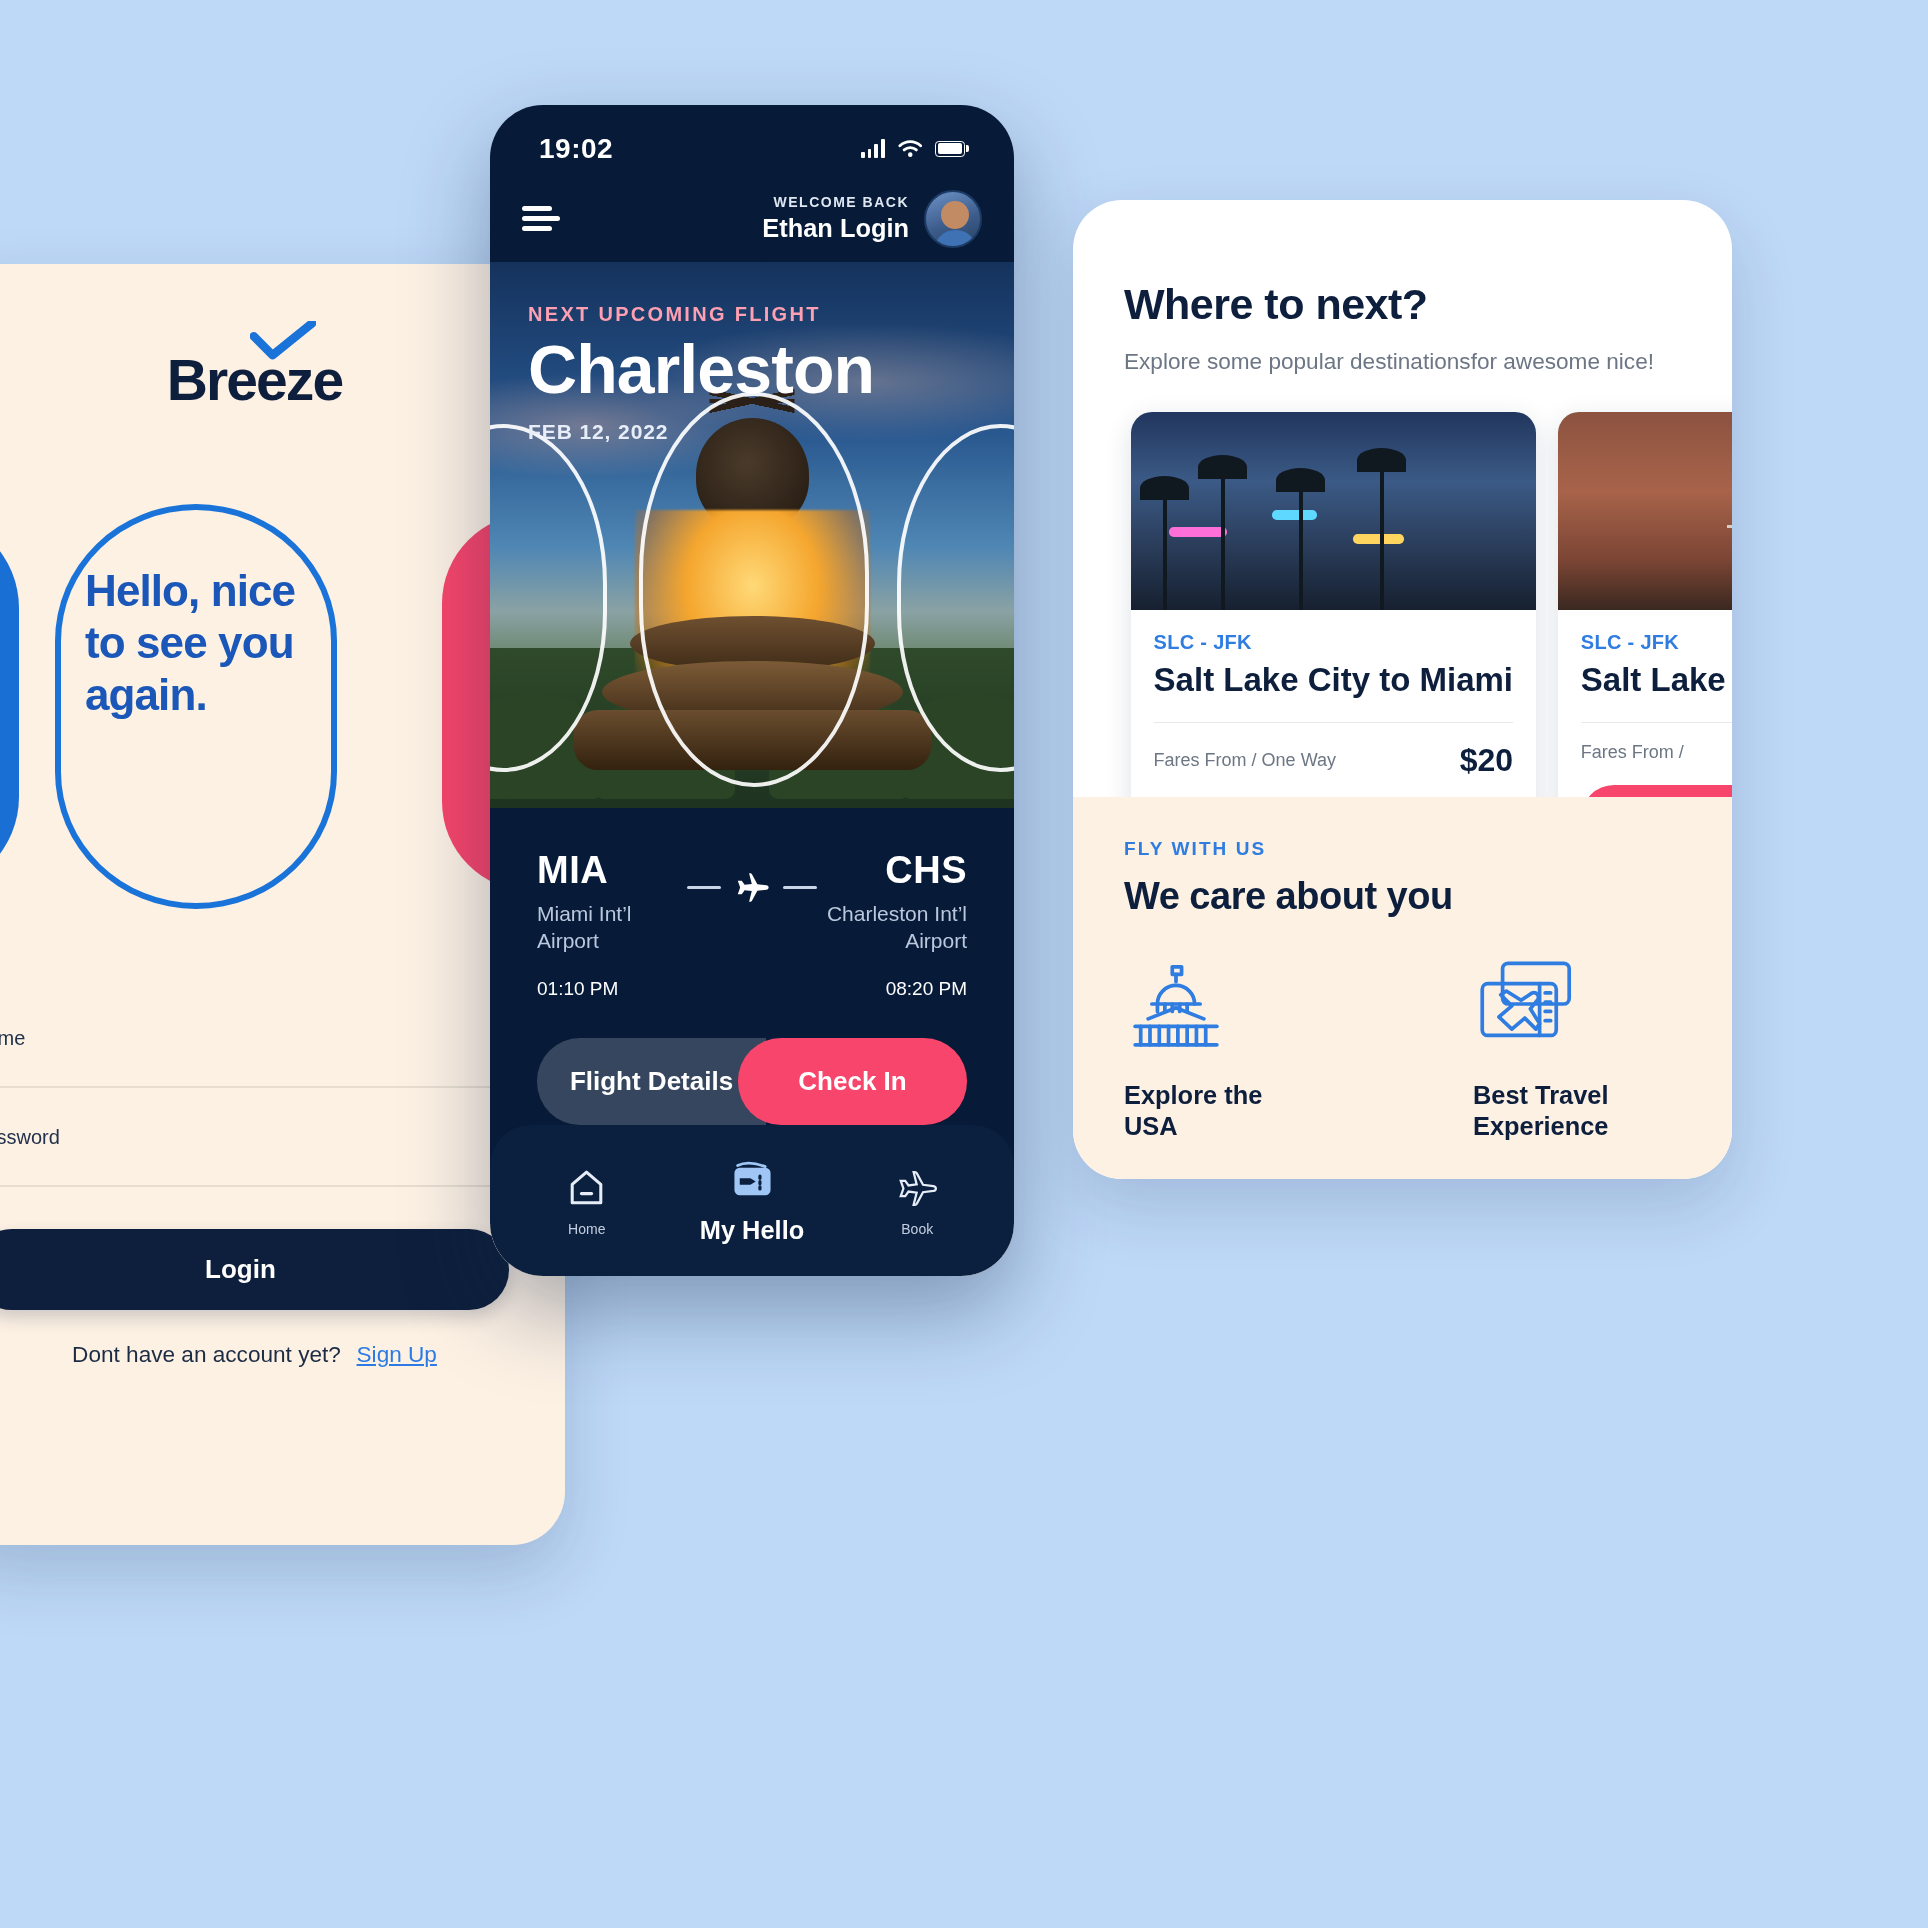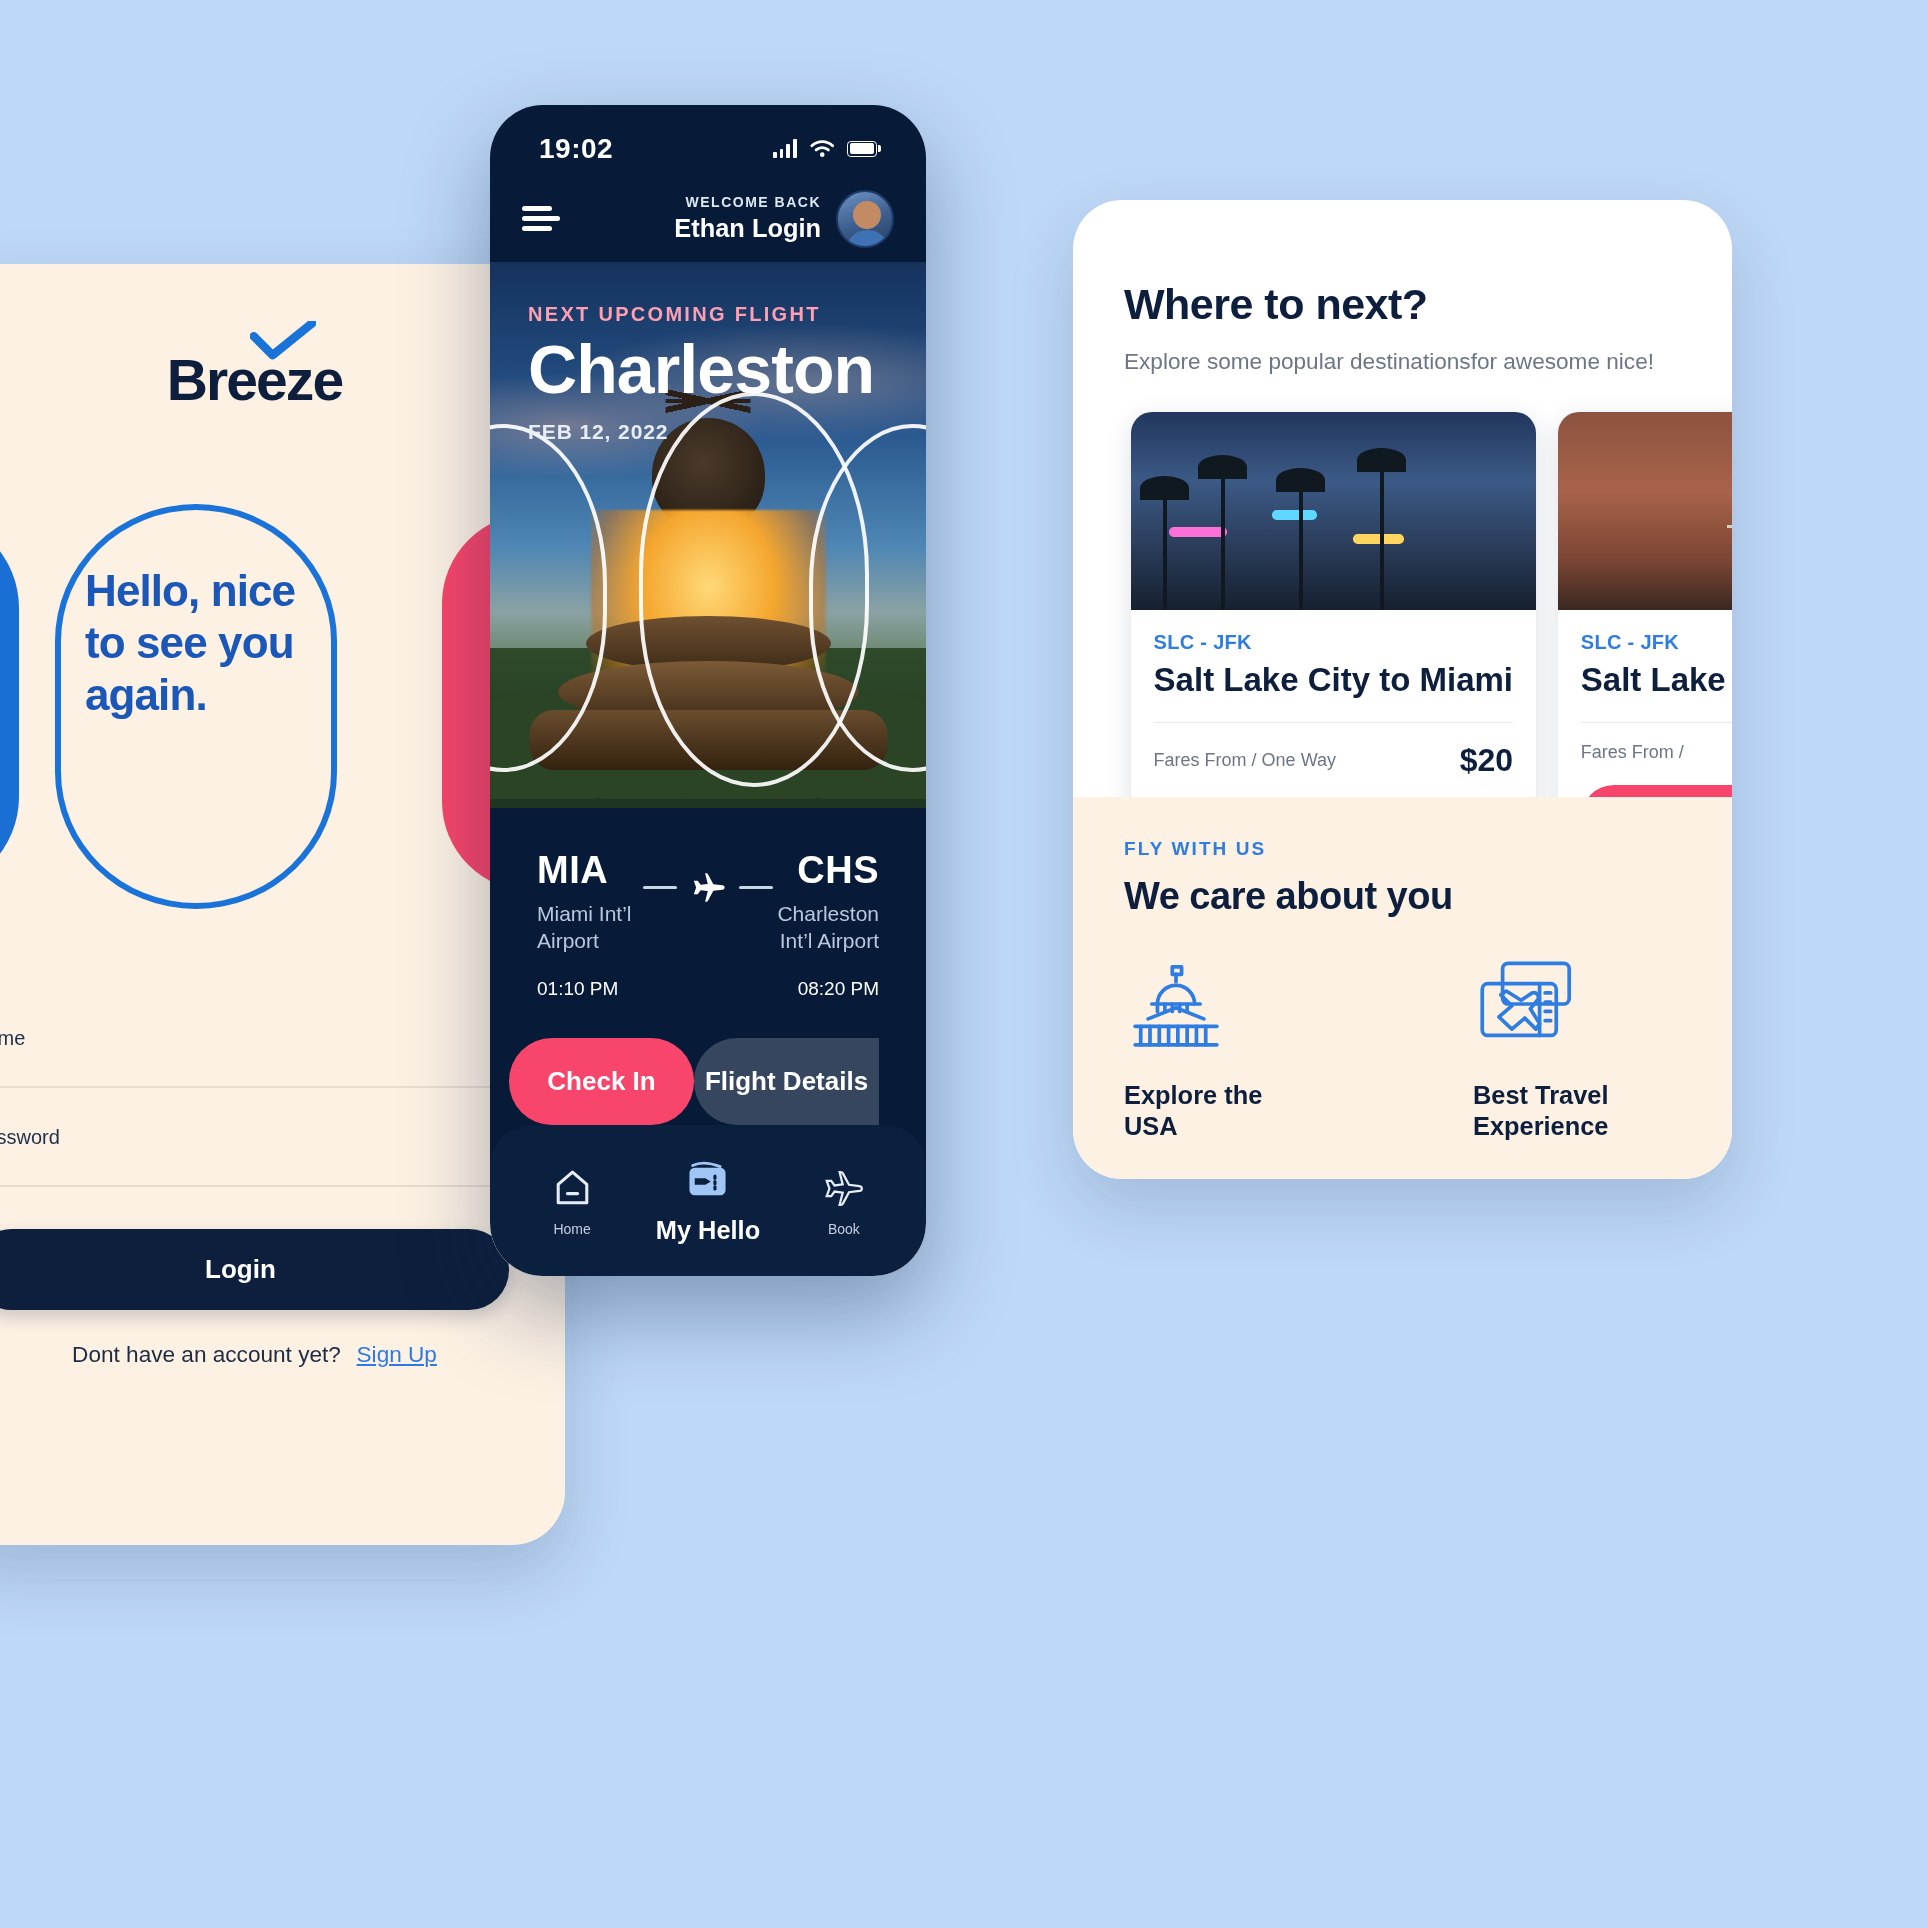--- a/index.html
+++ b/index.html
@@ -68,21 +68,21 @@
   }
   .signup-row {
     position: absolute; left: 0; top: 1078px; width: 100%;
     text-align: center; font-size: 22.6px; color: #1c2b44;
   }
   .signup-link { color: #2c7be5; text-decoration: underline; margin-left: 9.4px; cursor: pointer; }
 
   
   .phone-center {
     position: absolute; left: 490px; top: 105px;
-    width: 436px; height: 1171px;
+    width: 524px; height: 1171px;
     background: #071b38;
     border-radius: 53px;
     overflow: hidden;
     box-shadow: 0 36px 85px rgba(15,35,70,.35);
   }
   .statusbar {
     height: 70px; display: flex; align-items: center;
     justify-content: space-between; padding: 17px 49px 0 49px;
     color: #fff;
   }
@@ -390,22 +390,22 @@
           <span class="fdash"></span>
         </div>
         <div class="fcol right">
           <div class="fcode">CHS</div>
           <div class="fname">Charleston Int’l  Airport</div>
           <div class="ftime">08:20 PM</div>
         </div>
       </div>
 
       <div class="cta-row">
+        <button class="cta details">Flight Details</button>
         <button class="cta checkin">Check In</button>
-        <button class="cta details">Flight Details</button>
       </div>
     </div>
 
     <div class="welcome-aboard">
       <div class="wa-avatar"></div>
       <div class="wa-title">Welcome aboard</div>
     </div>
 
     <div class="tabbar">
       <div class="tab">

